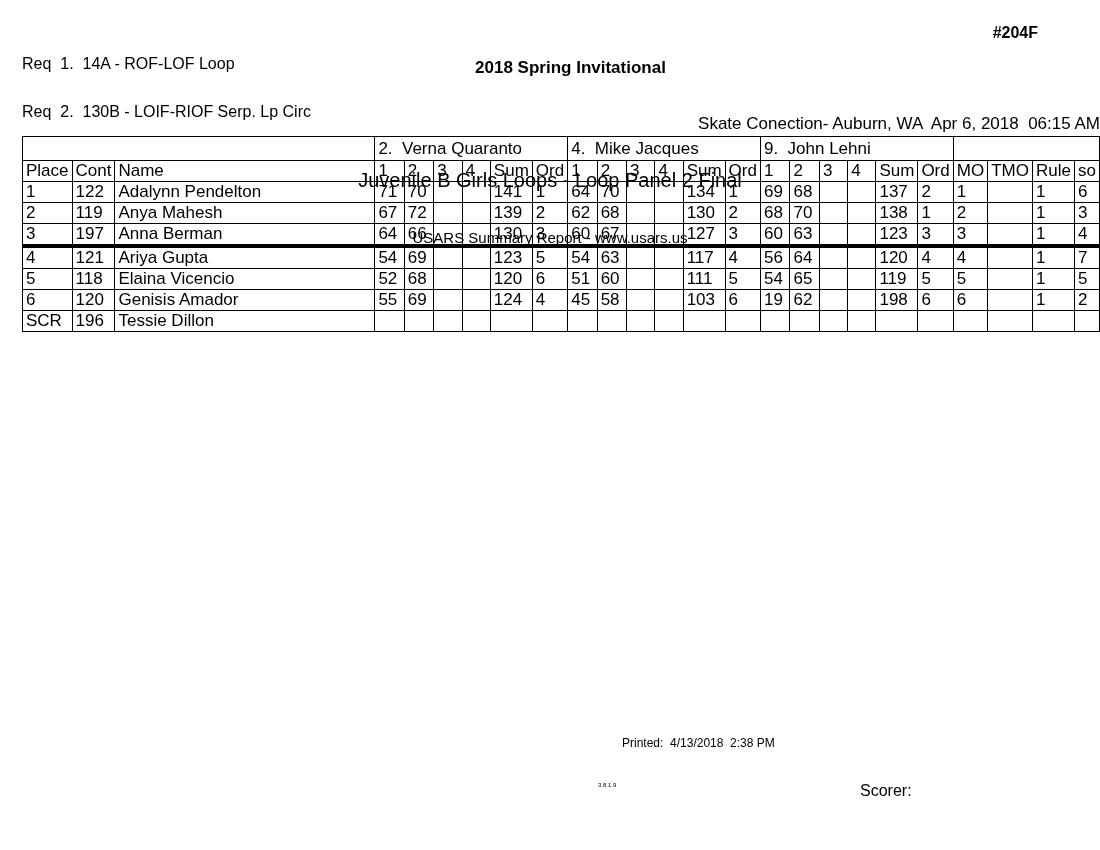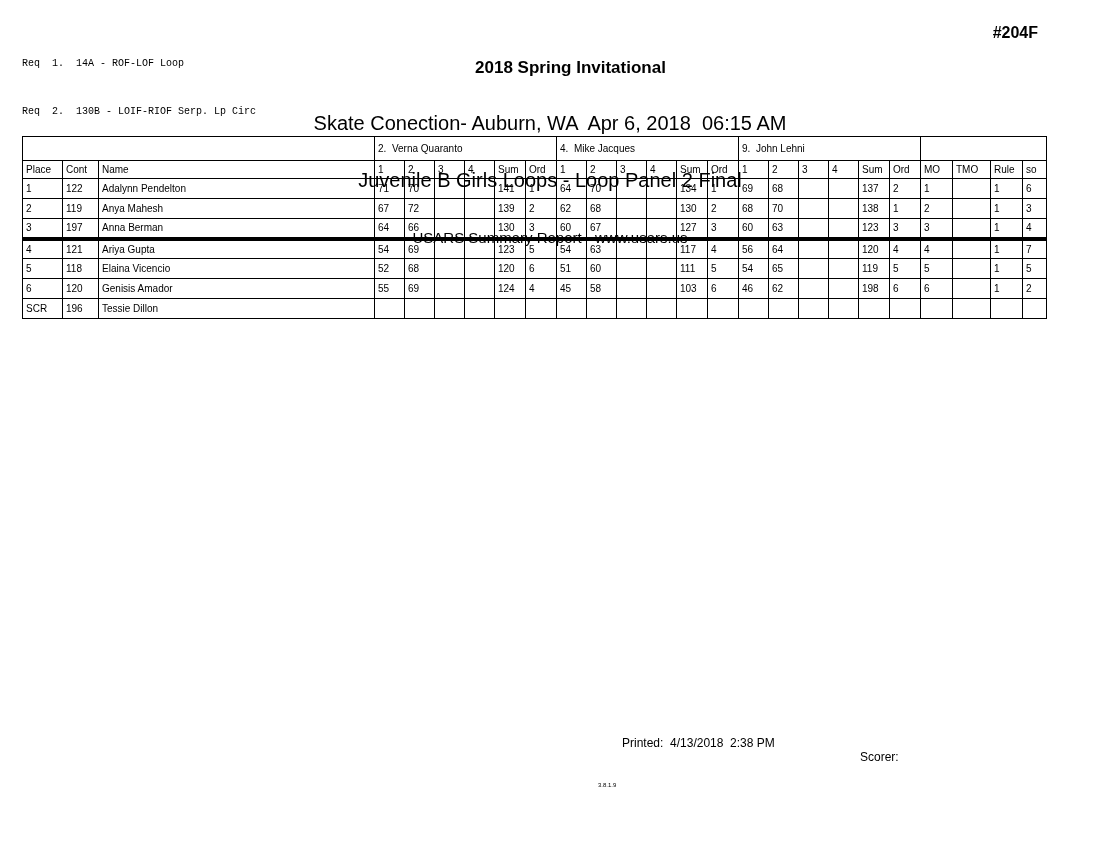--- a/index.html
+++ b/index.html
@@ -7,39 +7,39 @@
   .page {
     position: relative;
     width: 1100px; height: 850px;
     background: #ffffff;
     color: #000;
     font-family: "Liberation Sans", "DejaVu Sans", sans-serif;
     overflow: hidden;
   }
   .req-block {
     position: absolute; left: 22px; top: 24px;
-    font-size: 10px; line-height: 16px; white-space: pre; font-family: Liberation Mono, monospace;
+    font-size: 16px; line-height: 16px; white-space: pre;
   }
   .center-head {
     position: absolute; left: 0; top: 22px; width: 100%;
     text-align: center; white-space: pre;
   }
   .title  { font-size: 17px; font-weight: bold; line-height: 20px; padding-left: 41px; }
-  .venue  { font-size: 20px; line-height: 19px; }
+  .venue  { font-size: 17px; line-height: 19px; text-align: right; }
   .event  { font-size: 20px; font-weight: normal; line-height: 23px; }
   .report { font-size: 15px; line-height: 20px; }
   .doc-number {
     position: absolute; right: 62px; top: 24px;
     font-size: 16px; font-weight: bold;
   }
 
   table.results {
     position: absolute; left: 22px; top: 136px;
     border-collapse: collapse; table-layout: fixed;
-    font-size: 10px;
+    font-size: 17px;
   }
   table.results td {
     border: 1px solid #000;
     height: 20px;
     padding: 0 3px;
     white-space: pre;
     overflow: hidden;
     font-weight: normal;
     text-align: left;
     vertical-align: middle;
@@ -56,22 +56,22 @@
 
   .footer-version {
     position: absolute; left: 598px; top: 782px;
     font-size: 6px; letter-spacing: 0px;
   }
   .footer-printed {
     position: absolute; left: 622px; top: 736px;
     font-size: 12px; white-space: pre;
   }
   .footer-scorer {
-    position: absolute; left: 860px; top: 750px;
-    font-size: 12px; white-space: pre;
+    position: absolute; left: 860px; top: 782px;
+    font-size: 16px; white-space: pre;
   }
 </style>
 </head>
 <body>
 
 <div class="page">
 
   <div class="req-block">
     <div>Req  1.  14A - ROF-LOF Loop</div>
     <div>Req  2.  130B - LOIF-RIOF Serp. Lp Circ</div>
@@ -293,21 +293,21 @@
           <td></td>
           <td></td>
           <td>124</td>
           <td class="ctr bold hl hr">4</td>
           <td>45</td>
           <td>58</td>
           <td></td>
           <td></td>
           <td>103</td>
           <td class="ctr bold hl hr">6</td>
-          <td>46</td>
+          <td>19</td>
           <td>62</td>
           <td></td>
           <td></td>
           <td>198</td>
           <td class="ctr bold hl hr">6</td>
           <td class="ctr">6</td>
           <td></td>
           <td class="ctr">1</td>
           <td class="ctr">2</td>
         </tr>

